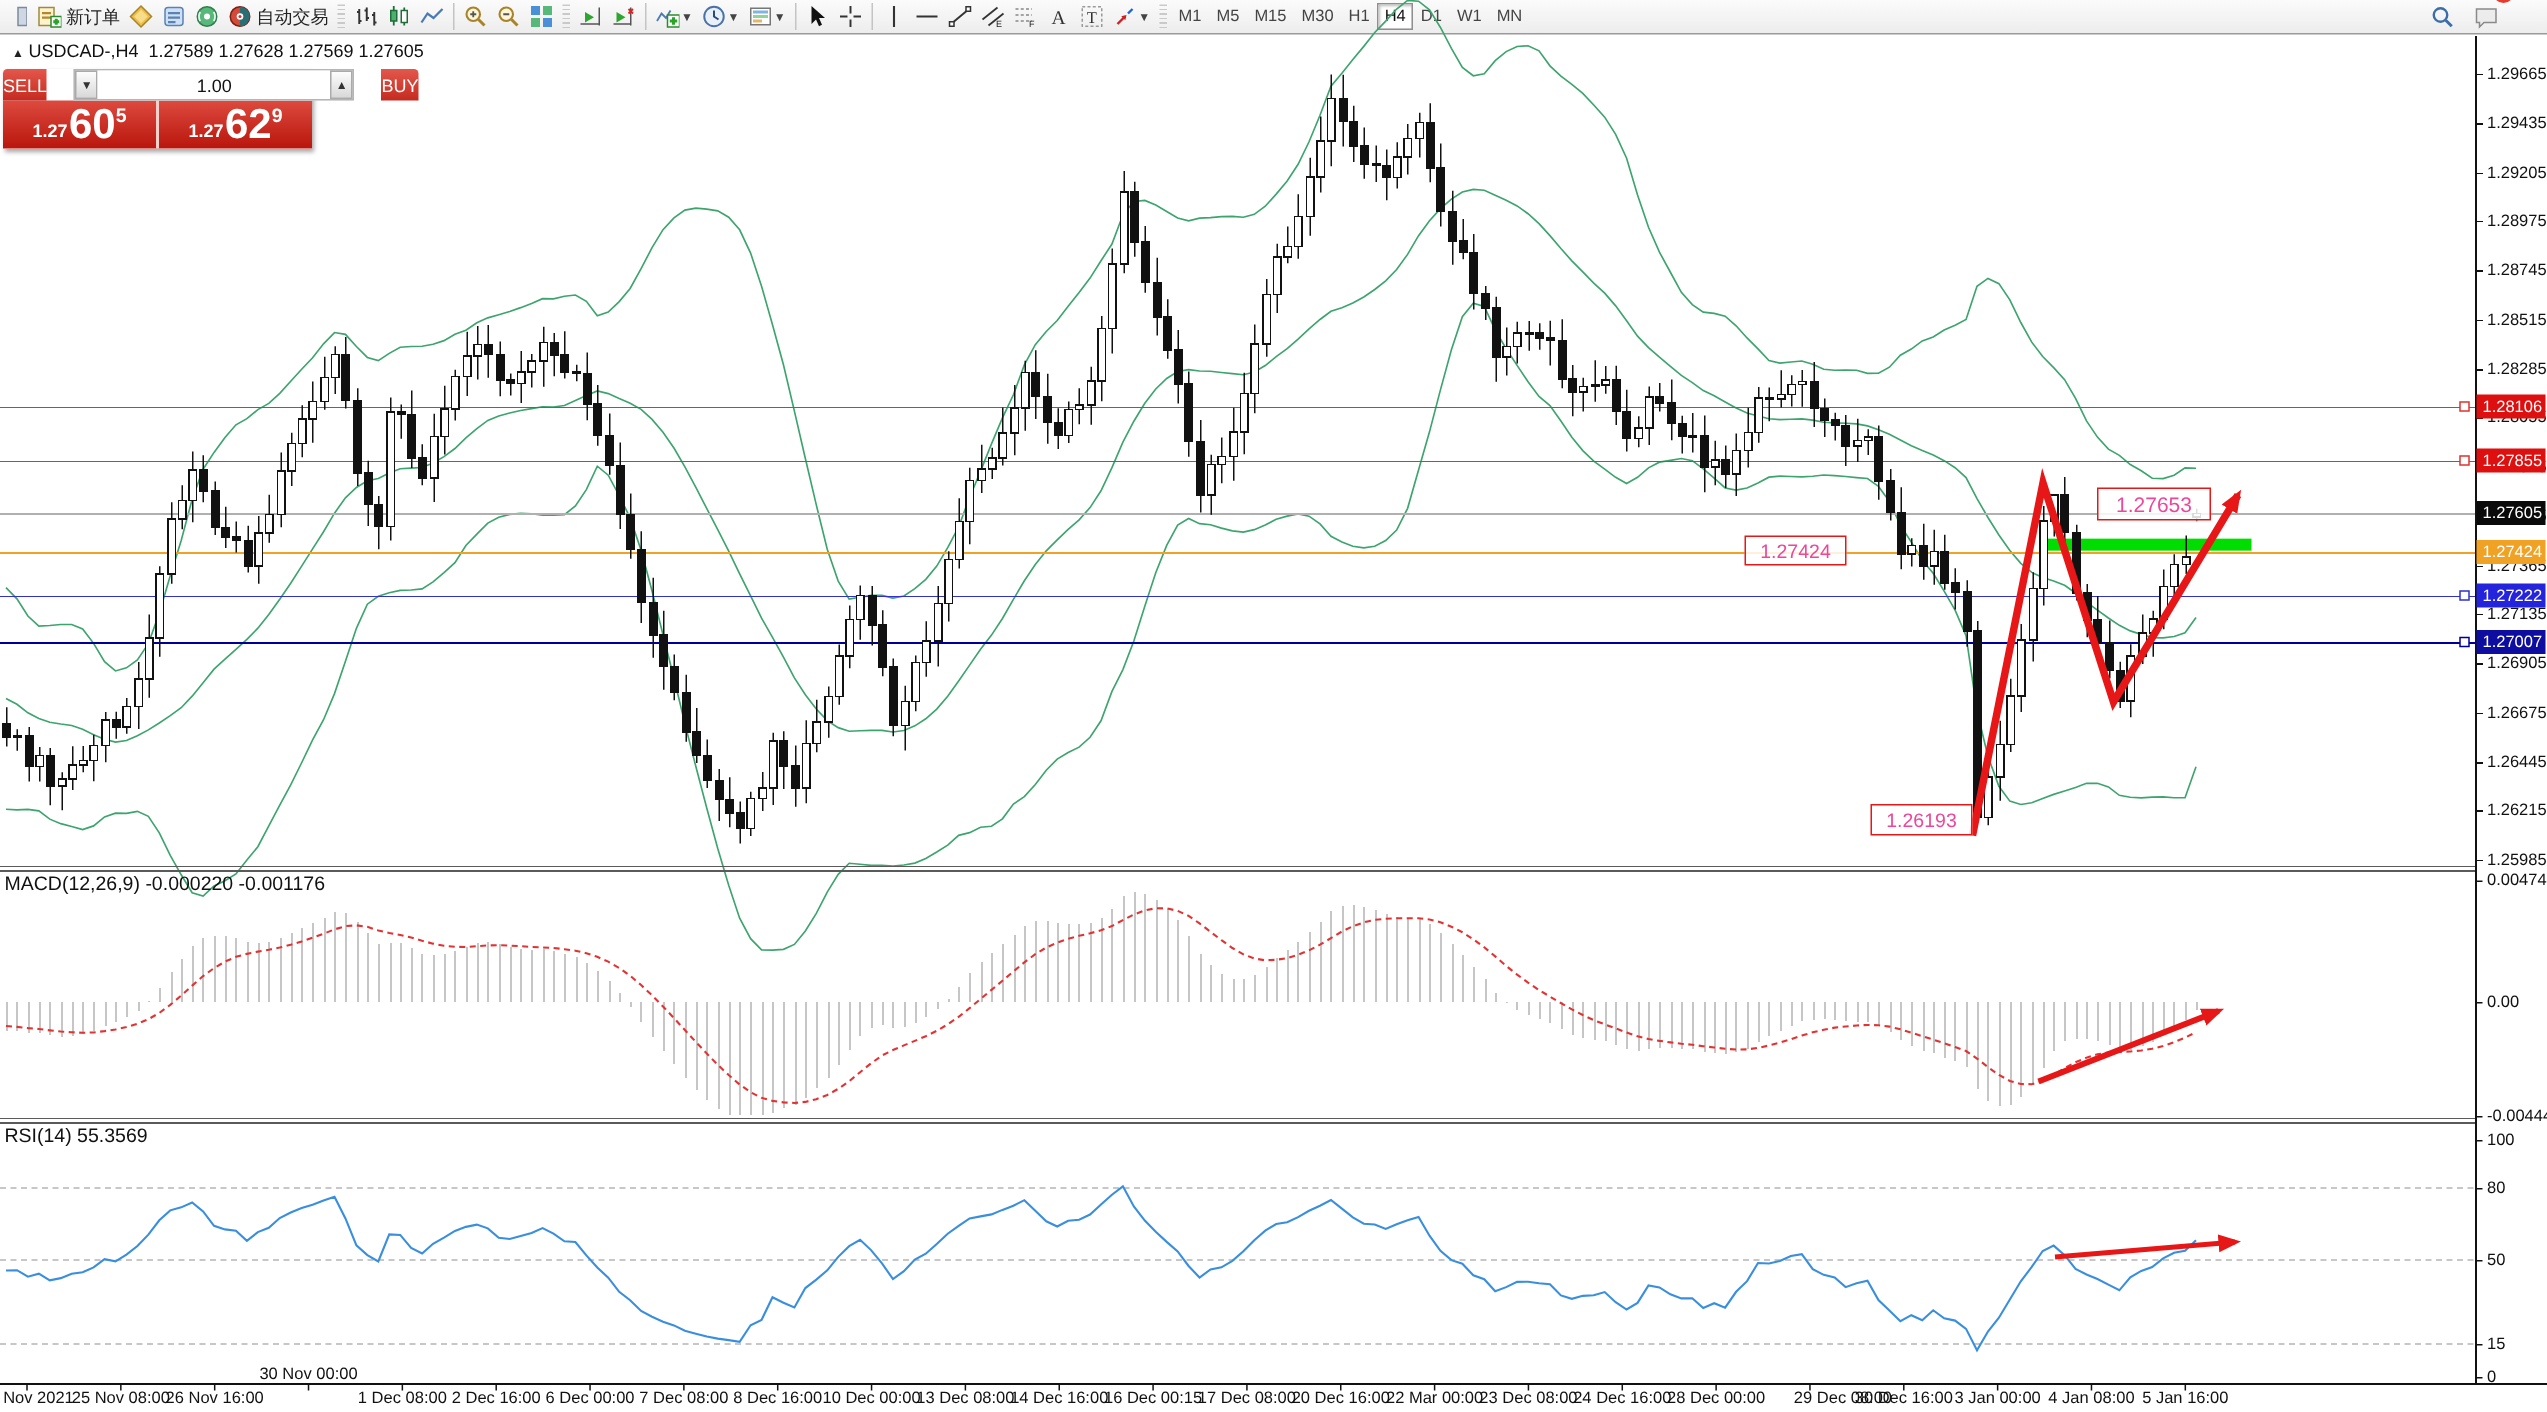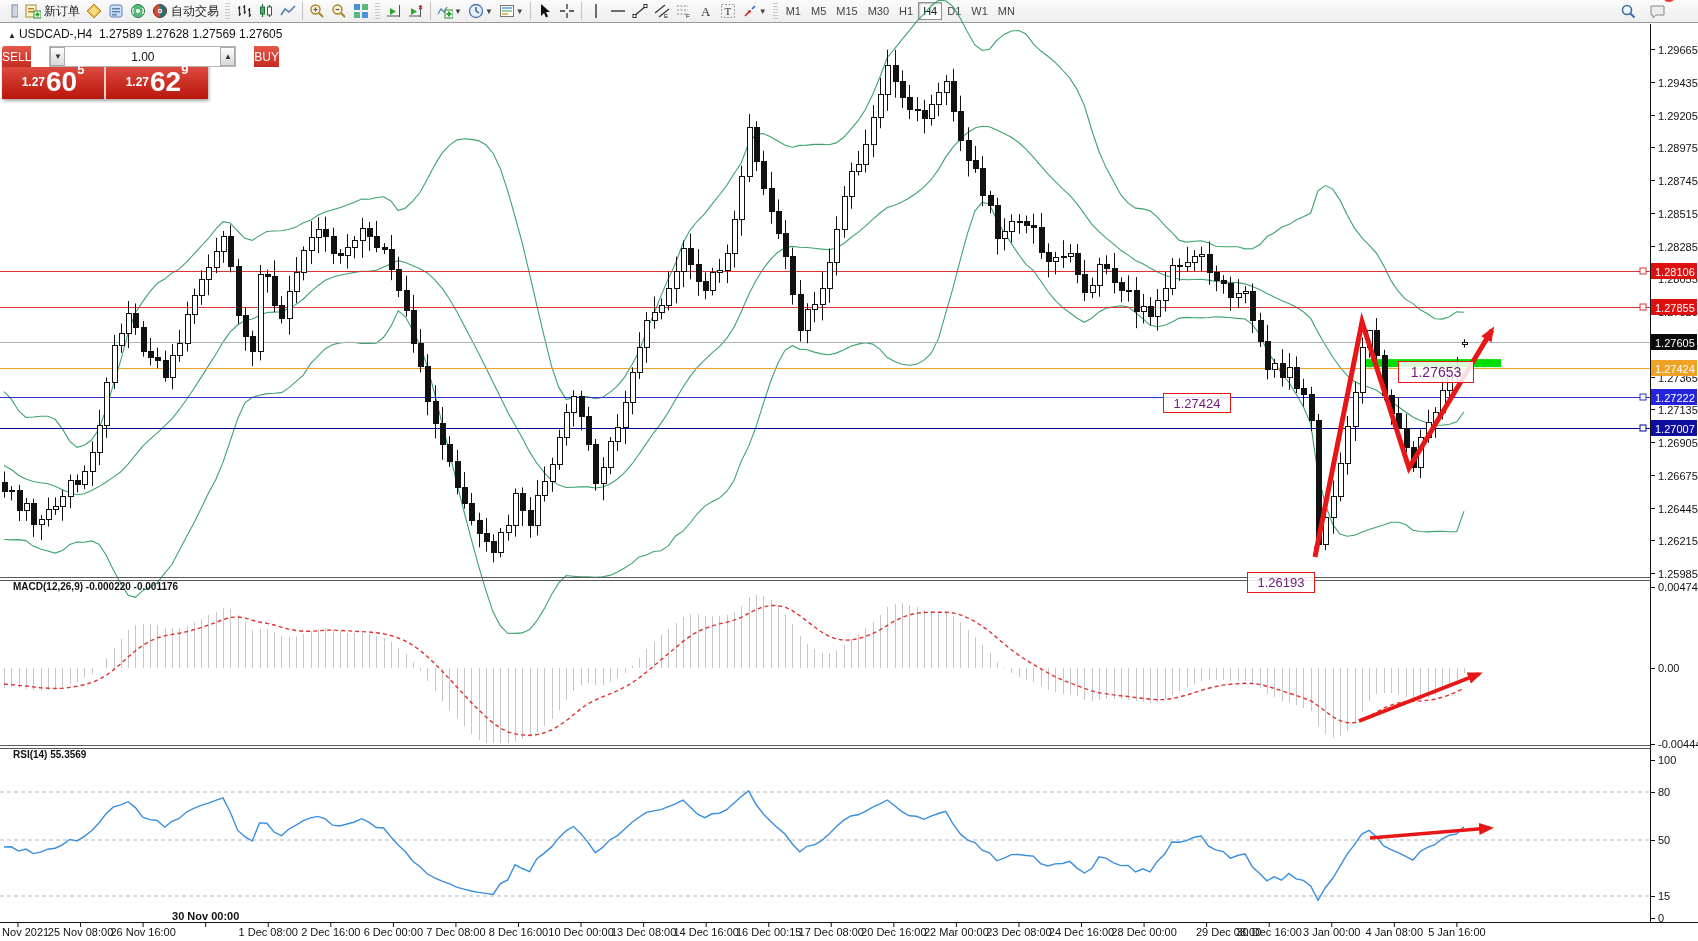--- a/index.html
+++ b/index.html
@@ -23,44 +23,44 @@
     font-size:11px; color:#444; border:1px solid transparent; }
   .tf.active { background:#fff; border:1px solid #8f8f8f; box-shadow:inset 1px 1px 2px #bbb; color:#111; }
   .tb-right { position:absolute; right:28px; top:0; height:22px; display:flex; align-items:center; }
   .badge { position:absolute; right:-7px; top:-5px; width:14px; height:14px; border-radius:50%;
     background:#e8392b; color:#fff; font-size:10px; display:flex; align-items:center; justify-content:center; }
 
   
   #chartsvg { position:absolute; left:0; top:0; }
   .ohlc { position:absolute; left:8px; top:27px; font-size:12px; color:#111; white-space:pre; z-index:4; }
   .ohlc .mini { font-size:8px; color:#222; margin-right:3px; }
-  .ind-label { position:absolute; left:13px; font-size:10px; color:#111; z-index:4; white-space:pre;font-weight:bold; }
+  .ind-label { position:absolute; left:3px; font-size:13px; color:#111; z-index:4; white-space:pre; }
 
   
   .order-panel { position:absolute; left:2px; top:46px; width:206px; height:53px; z-index:6;
     box-shadow:1px 2px 3px rgba(0,0,0,.35); font-family:"Liberation Sans",sans-serif; }
   .op-row1 { display:flex; height:21px;gap:18px; }
   .op-sell-btn,.op-buy-btn { width:46px; background:linear-gradient(#e4574b,#c42b20); color:#fff;
     font-size:12px; display:flex; align-items:center; justify-content:center; cursor:pointer; }
   .op-sell-btn { border-radius:3px 0 0 0; }
   .op-buy-btn { border-radius:0 3px 0 0; }
   .op-vol { flex:1; display:flex; background:#e9e9e9; border:1px solid #b5b5b5; }
   .op-spin { width:15px; background:linear-gradient(#fdfdfd,#d8d8d8); border:1px solid #aaa;
     font-size:8px; color:#333; display:flex; align-items:center; justify-content:center; cursor:pointer; }
   .op-input { flex:1; border:none; outline:none; text-align:center; font-size:12px; color:#111; background:#fff; }
   .op-row2 { display:flex; height:32px; background:linear-gradient(#dd4a3e,#b9160c); }
-  .op-price { width:102px; color:#fff; display:flex; align-items:center; justify-content:center; padding-bottom:3px; cursor:pointer; }
+  .op-price { width:102px; color:#fff; display:flex; align-items:flex-end; justify-content:center; padding-bottom:3px; cursor:pointer; }
   .op-div { width:2px; background:#f3d0cc; }
   .op-price .sm { font-size:12px; font-weight:bold; line-height:18px; margin-right:1px; }
   .op-price .big { font-size:28px; font-weight:bold; line-height:26px; }
   .op-price .sup { font-size:13px; font-weight:bold; position:relative; top:-12px; }
 
   .time-label { position:absolute; font-size:11px; color:#111; transform:translateX(-50%); white-space:nowrap; }
-  .ann-box { position:absolute; border:1px solid #e81717; color:#701a75; background:rgba(255,255,255,.85);
-    display:flex; align-items:center; justify-content:center; z-index:5;margin-top:36px; }
+  .ann-box { position:absolute; border:1px solid #e81717; color:#ec4899; background:rgba(255,255,255,.85);
+    display:flex; align-items:center; justify-content:center; z-index:5; }
 </style>
 </head>
 <body>
 
 <div id="app">
 
   <div class="toolbar">
     <div class="tbtn" style="width:10px;overflow:hidden">
       <span>
           <svg width="14" height="16">
@@ -1103,21 +1103,21 @@
 
   <div id="annBoxes">
       <div class="ann-box" style="left: 1398px; top: 325px; width: 76px; height: 22px; font-size: 14px;">1.27653</div>
       <div class="ann-box" style="left: 1163px; top: 357px; width: 68px; height: 20px; font-size: 13px;">1.27424</div>
       <div class="ann-box" style="left: 1247px; top: 536px; width: 68px; height: 21px; font-size: 13px;">1.26193</div>
     </div>
   <div id="timeAxis">
       <div class="time-label" style="left: 18px; top: 926px;">24 Nov 2021</div>
       <div class="time-label" style="left: 80.56px; top: 926px;">25 Nov 08:00</div>
       <div class="time-label" style="left: 143.12px; top: 926px;">26 Nov 16:00</div>
-      <div class="time-label" style="left: 205.68px; top: 910px; font-weight: bold;">30 Nov 00:00</div>
+      <div class="time-label" style="left: 205.68px; top: 910px;">30 Nov 00:00</div>
       <div class="time-label" style="left: 268.24px; top: 926px;">1 Dec 08:00</div>
       <div class="time-label" style="left: 330.8px; top: 926px;">2 Dec 16:00</div>
       <div class="time-label" style="left: 393.36px; top: 926px;">6 Dec 00:00</div>
       <div class="time-label" style="left: 455.92px; top: 926px;">7 Dec 08:00</div>
       <div class="time-label" style="left: 518.48px; top: 926px;">8 Dec 16:00</div>
       <div class="time-label" style="left: 581.04px; top: 926px;">10 Dec 00:00</div>
       <div class="time-label" style="left: 643.6px; top: 926px;">13 Dec 08:00</div>
       <div class="time-label" style="left: 706.16px; top: 926px;">14 Dec 16:00</div>
       <div class="time-label" style="left: 768.72px; top: 926px;">16 Dec 00:15</div>
       <div class="time-label" style="left: 831.28px; top: 926px;">17 Dec 08:00</div>

